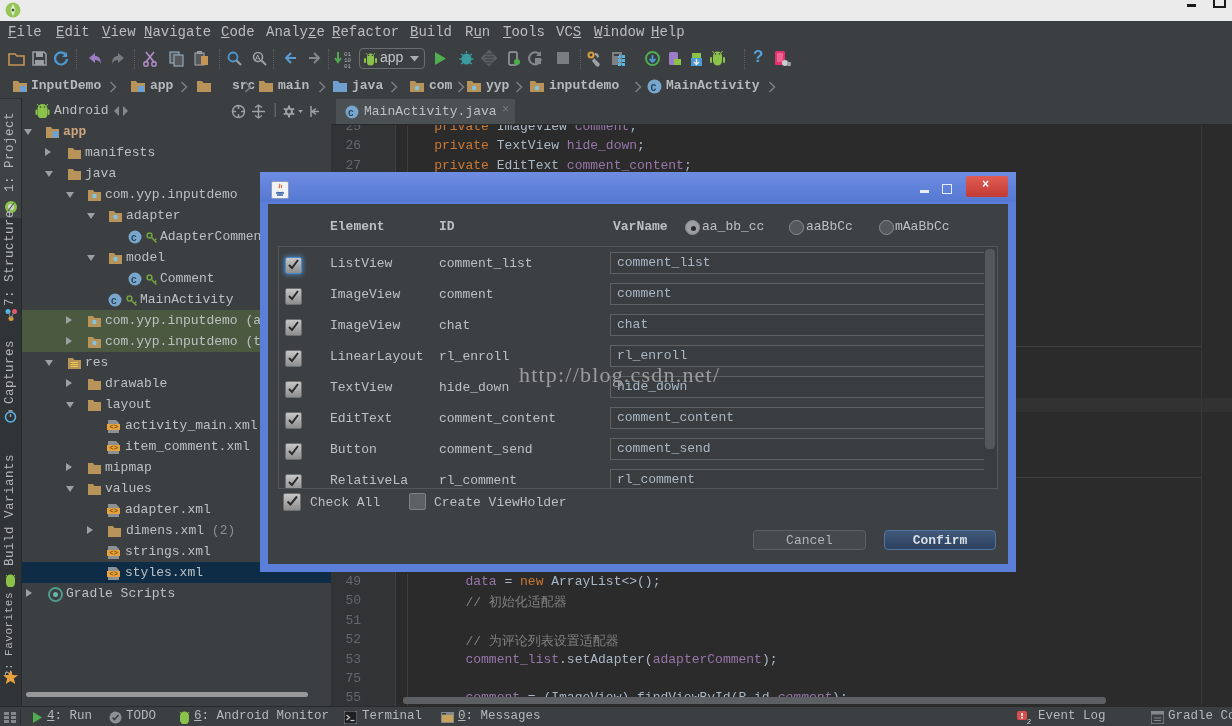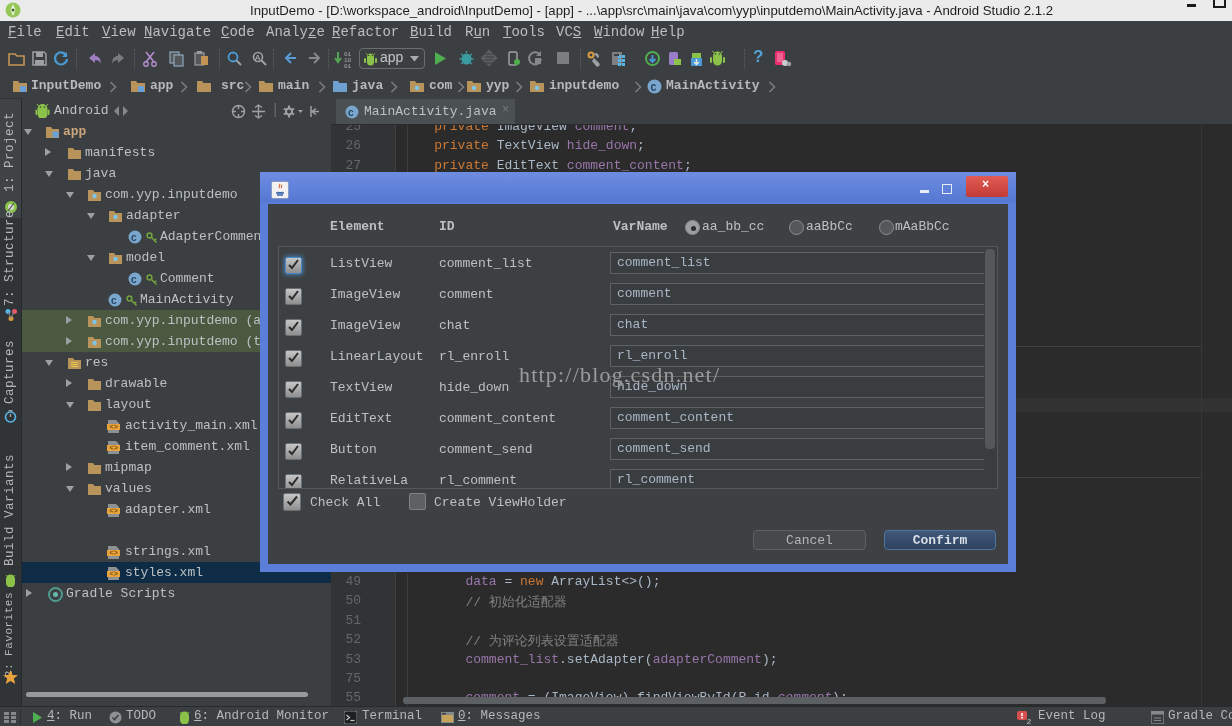--- a/index.html
+++ b/index.html
@@ -63,21 +63,20 @@
 </style>
 </head>
 <body>
 
 <div class="abs" id="titlebar">
  <svg class="abs" style="left:5px;top:2px" width="16" height="16">
       <circle cx="8" cy="8" r="7.5" fill="#95c657"></circle>
       <path d="M8 2 L10.5 8 L8 14 L5.5 8 Z" fill="#e8f4d8"></path>
       <circle cx="8" cy="8" r="1.5" fill="#3f6428"></circle>
     </svg>
- <div class="abs" id="title-text">InputDemo - [D:\workspace_android\InputDemo] - [app] - ...\app\src\main\java\com\yyp\inputdemo\MainActivity.java - Android Studio 2.1.2</div>
  <div class="abs" style="left:1187px;top:4px;width:9px;height:2.5px;background:#1a1a1a"></div>
  <div class="abs" style="left:1213px;top:-4px;width:9px;height:8px;border:2px solid #1a1a1a"></div>
 </div>
 
 <div class="abs" id="menubar">
  <div class="mi" style="left:8px"><span class="u">F</span>ile</div>
  <div class="mi" style="left:56px"><span class="u">E</span>dit</div>
  <div class="mi" style="left:102px"><span class="u">V</span>iew</div>
  <div class="mi" style="left:144px"><span class="u">N</span>avigate</div>
  <div class="mi" style="left:221px"><span class="u">C</span>ode</div>
@@ -249,21 +248,21 @@
       <path d="M1 2 h5 l1.5 2 H15 v9 H1z" fill="#b8935a"></path>
       <rect x="8" y="7" width="6" height="6" fill="#6aa1d8"></rect>
     </svg>
  <div class="bc" style="left:150px">app</div>
  <svg class="abs" style="left:180px;top:6px" width="8" height="12">
       <path d="M1.5 1 L6.5 6 L1.5 11" stroke="#787c7e" stroke-width="1.6" fill="none"></path>
     </svg>
  <svg class="bci" style="left:196px" width="16" height="14">
       <path d="M1 2 h5 l1.5 2 H15 v9 H1z" fill="#b8935a"></path>
     </svg>
- <div class="bc" style="left:221px">src</div>
+ <div class="bc" style="left:232px">src</div>
  <svg class="abs" style="left:244px;top:6px" width="8" height="12">
       <path d="M1.5 1 L6.5 6 L1.5 11" stroke="#787c7e" stroke-width="1.6" fill="none"></path>
     </svg>
  <svg class="bci" style="left:258px" width="16" height="14">
       <path d="M1 2 h5 l1.5 2 H15 v9 H1z" fill="#b8935a"></path>
     </svg>
  <div class="bc" style="left:278px">main</div>
  <svg class="abs" style="left:318px;top:6px" width="8" height="12">
       <path d="M1.5 1 L6.5 6 L1.5 11" stroke="#787c7e" stroke-width="1.6" fill="none"></path>
     </svg>
@@ -522,20 +521,27 @@
       </svg>
       <span class="t" style="left:83px">values</span>
     </div>
  <div class="trow" style="top:401px">
       <svg class="ticon" style="left:85px" width="13" height="15">
         <path d="M1 1 h8 l3 3 v10 H1z" fill="#8e9194"></path>
         <rect x="0" y="5" width="13" height="6" fill="#e8a33d"></rect>
         <text x="2.5" y="10" font-size="7" font-weight="bold" fill="#7a5210" font-family="Liberation Mono">&lt;&gt;</text>
       </svg>
       <span class="t" style="left:103px">adapter.xml</span>
+    </div>
+ <div class="trow" style="top:422px">
+      <div class="chev-c" style="left:65px"></div>
+      <svg class="ticon" style="left:85px" width="15" height="13">
+        <path d="M1 2 h5 l1.5 2 H14 v9 H1z" fill="#b8935a"></path>
+      </svg>
+      <span class="t" style="left:104px">dimens.xml <span style="color:#8a8e90">(2)</span></span>
     </div>
  <div class="trow" style="top:443px">
       <svg class="ticon" style="left:85px" width="13" height="15">
         <path d="M1 1 h8 l3 3 v10 H1z" fill="#8e9194"></path>
         <rect x="0" y="5" width="13" height="6" fill="#e8a33d"></rect>
         <text x="2.5" y="10" font-size="7" font-weight="bold" fill="#7a5210" font-family="Liberation Mono">&lt;&gt;</text>
       </svg>
       <span class="t" style="left:103px">strings.xml</span>
     </div>
  <div class="trow" style="top:464px;background:#0e2c45">

